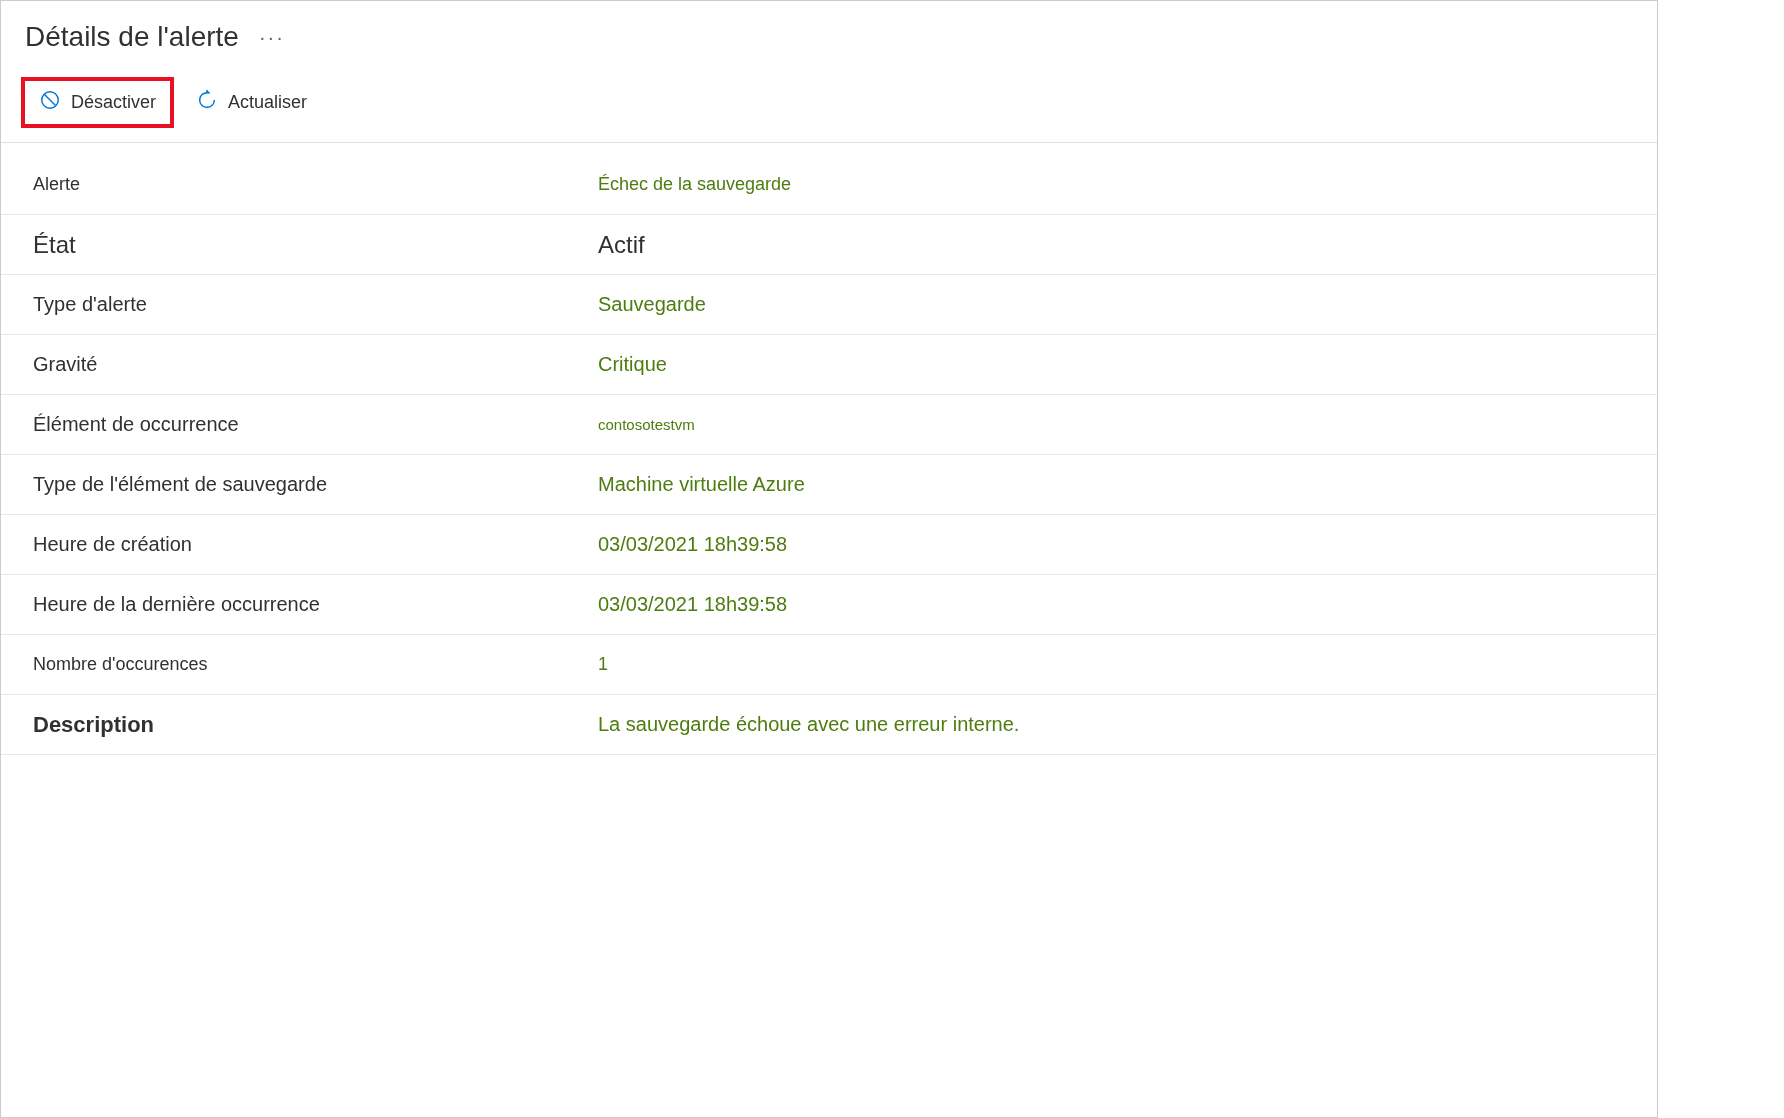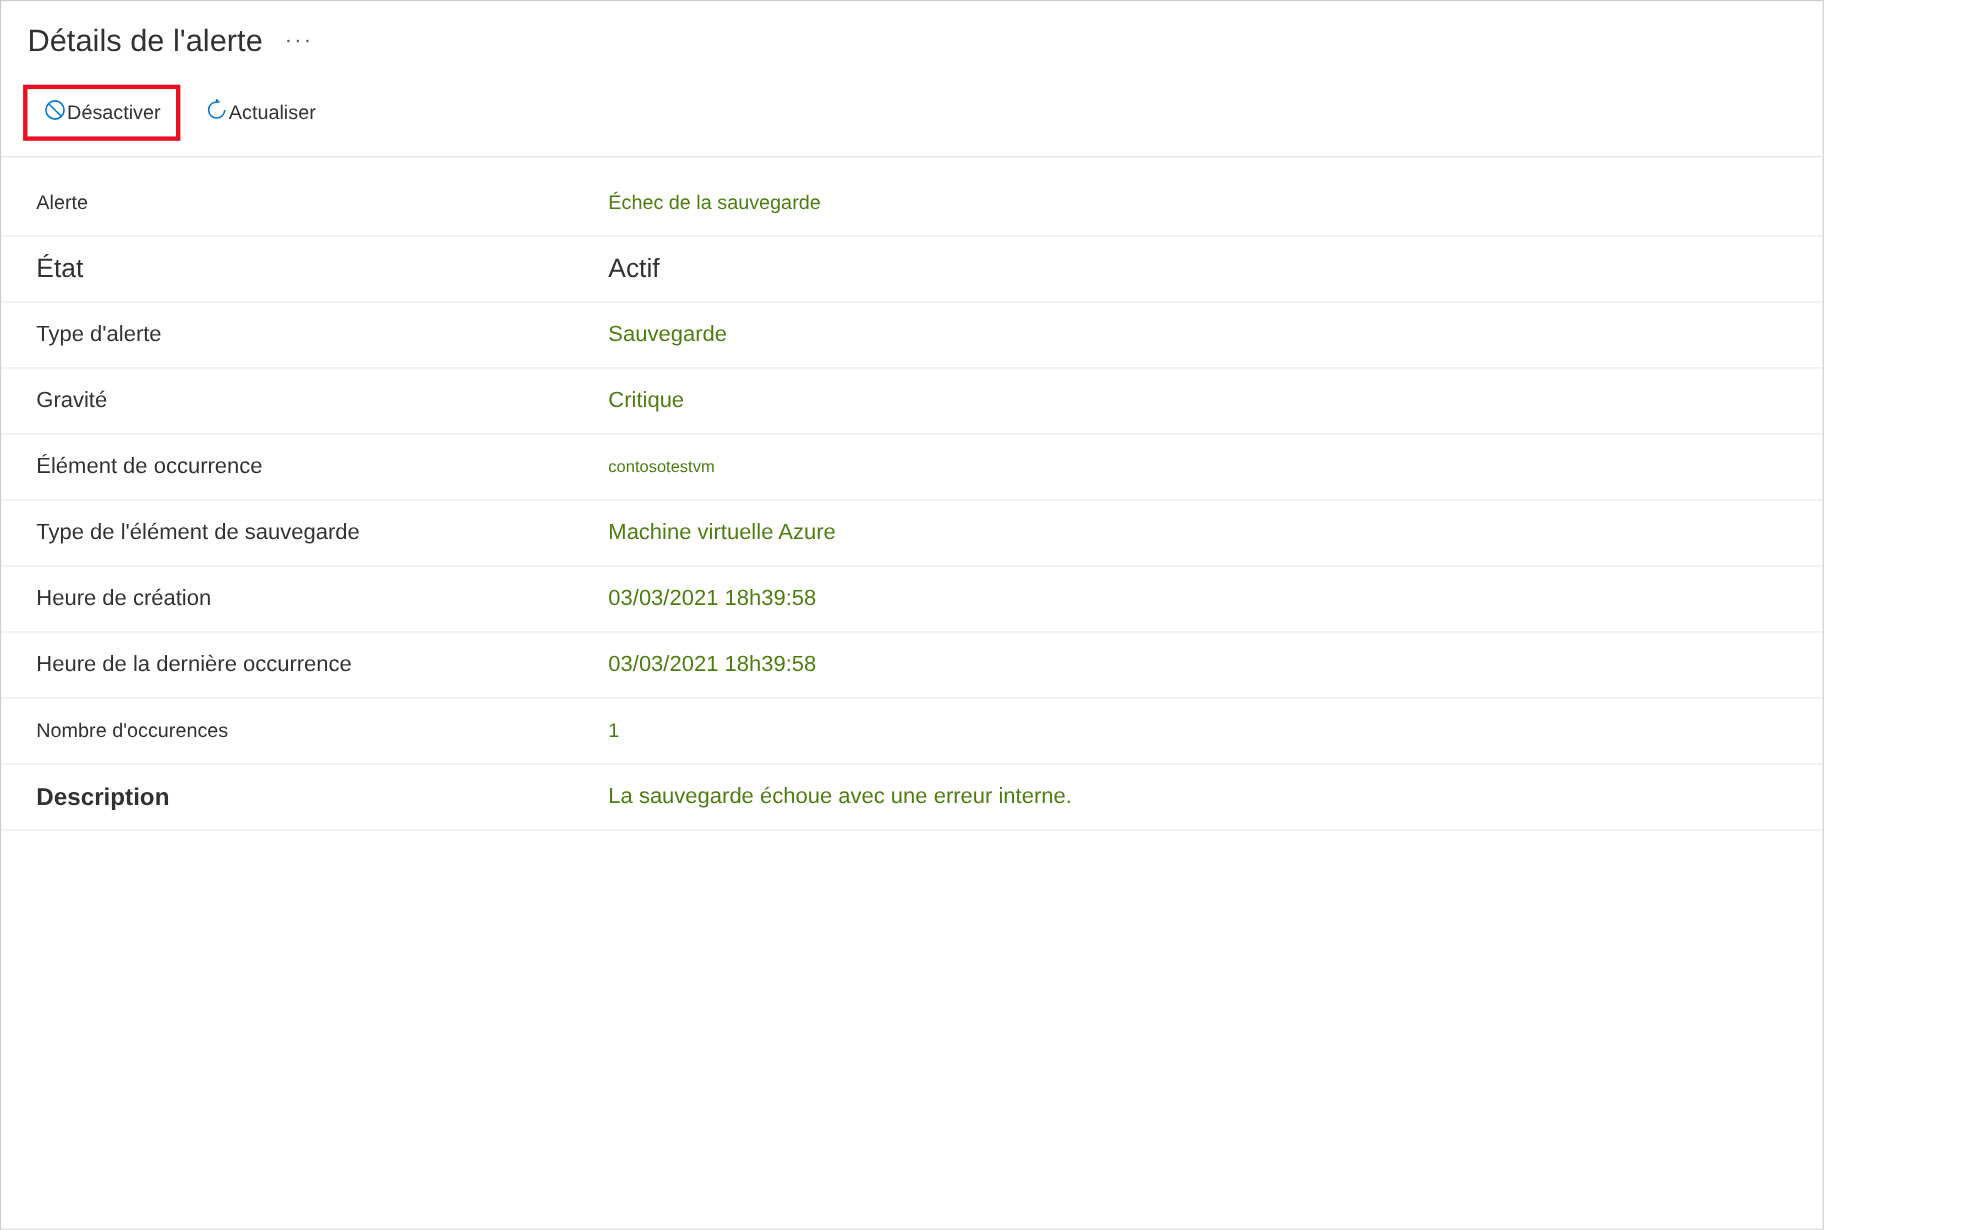--- a/index.html
+++ b/index.html
@@ -40,20 +40,21 @@
     .toolbar {
       display: flex;
       align-items: center;
       padding: 12px 20px 14px 20px;
       gap: 8px;
       border-bottom: 1px solid #e1dfdd;
     }
     .toolbar-button {
       display: flex;
       align-items: center;
+      gap: 10px;
       padding: 8px 14px;
       background: transparent;
       border: none;
       cursor: pointer;
       font-size: 18px;
       color: #323130;
       font-family: inherit;
     }
     .highlight-box {
       border: 4px solid #e81123;
@@ -65,20 +66,21 @@
     }
     .details-section {
       padding: 12px 0 0 0;
     }
     .detail-row {
       display: flex;
       align-items: center;
       padding: 14px 24px 14px 32px;
       border-bottom: 1px solid #e8e8e8;
       min-height: 60px;
+      gap: 45px;
     }
     .detail-row:first-child {
       border-top: none;
     }
     .detail-label {
       width: 520px;
       flex-shrink: 0;
       font-size: 20px;
       color: #323130;
       font-weight: 400;

